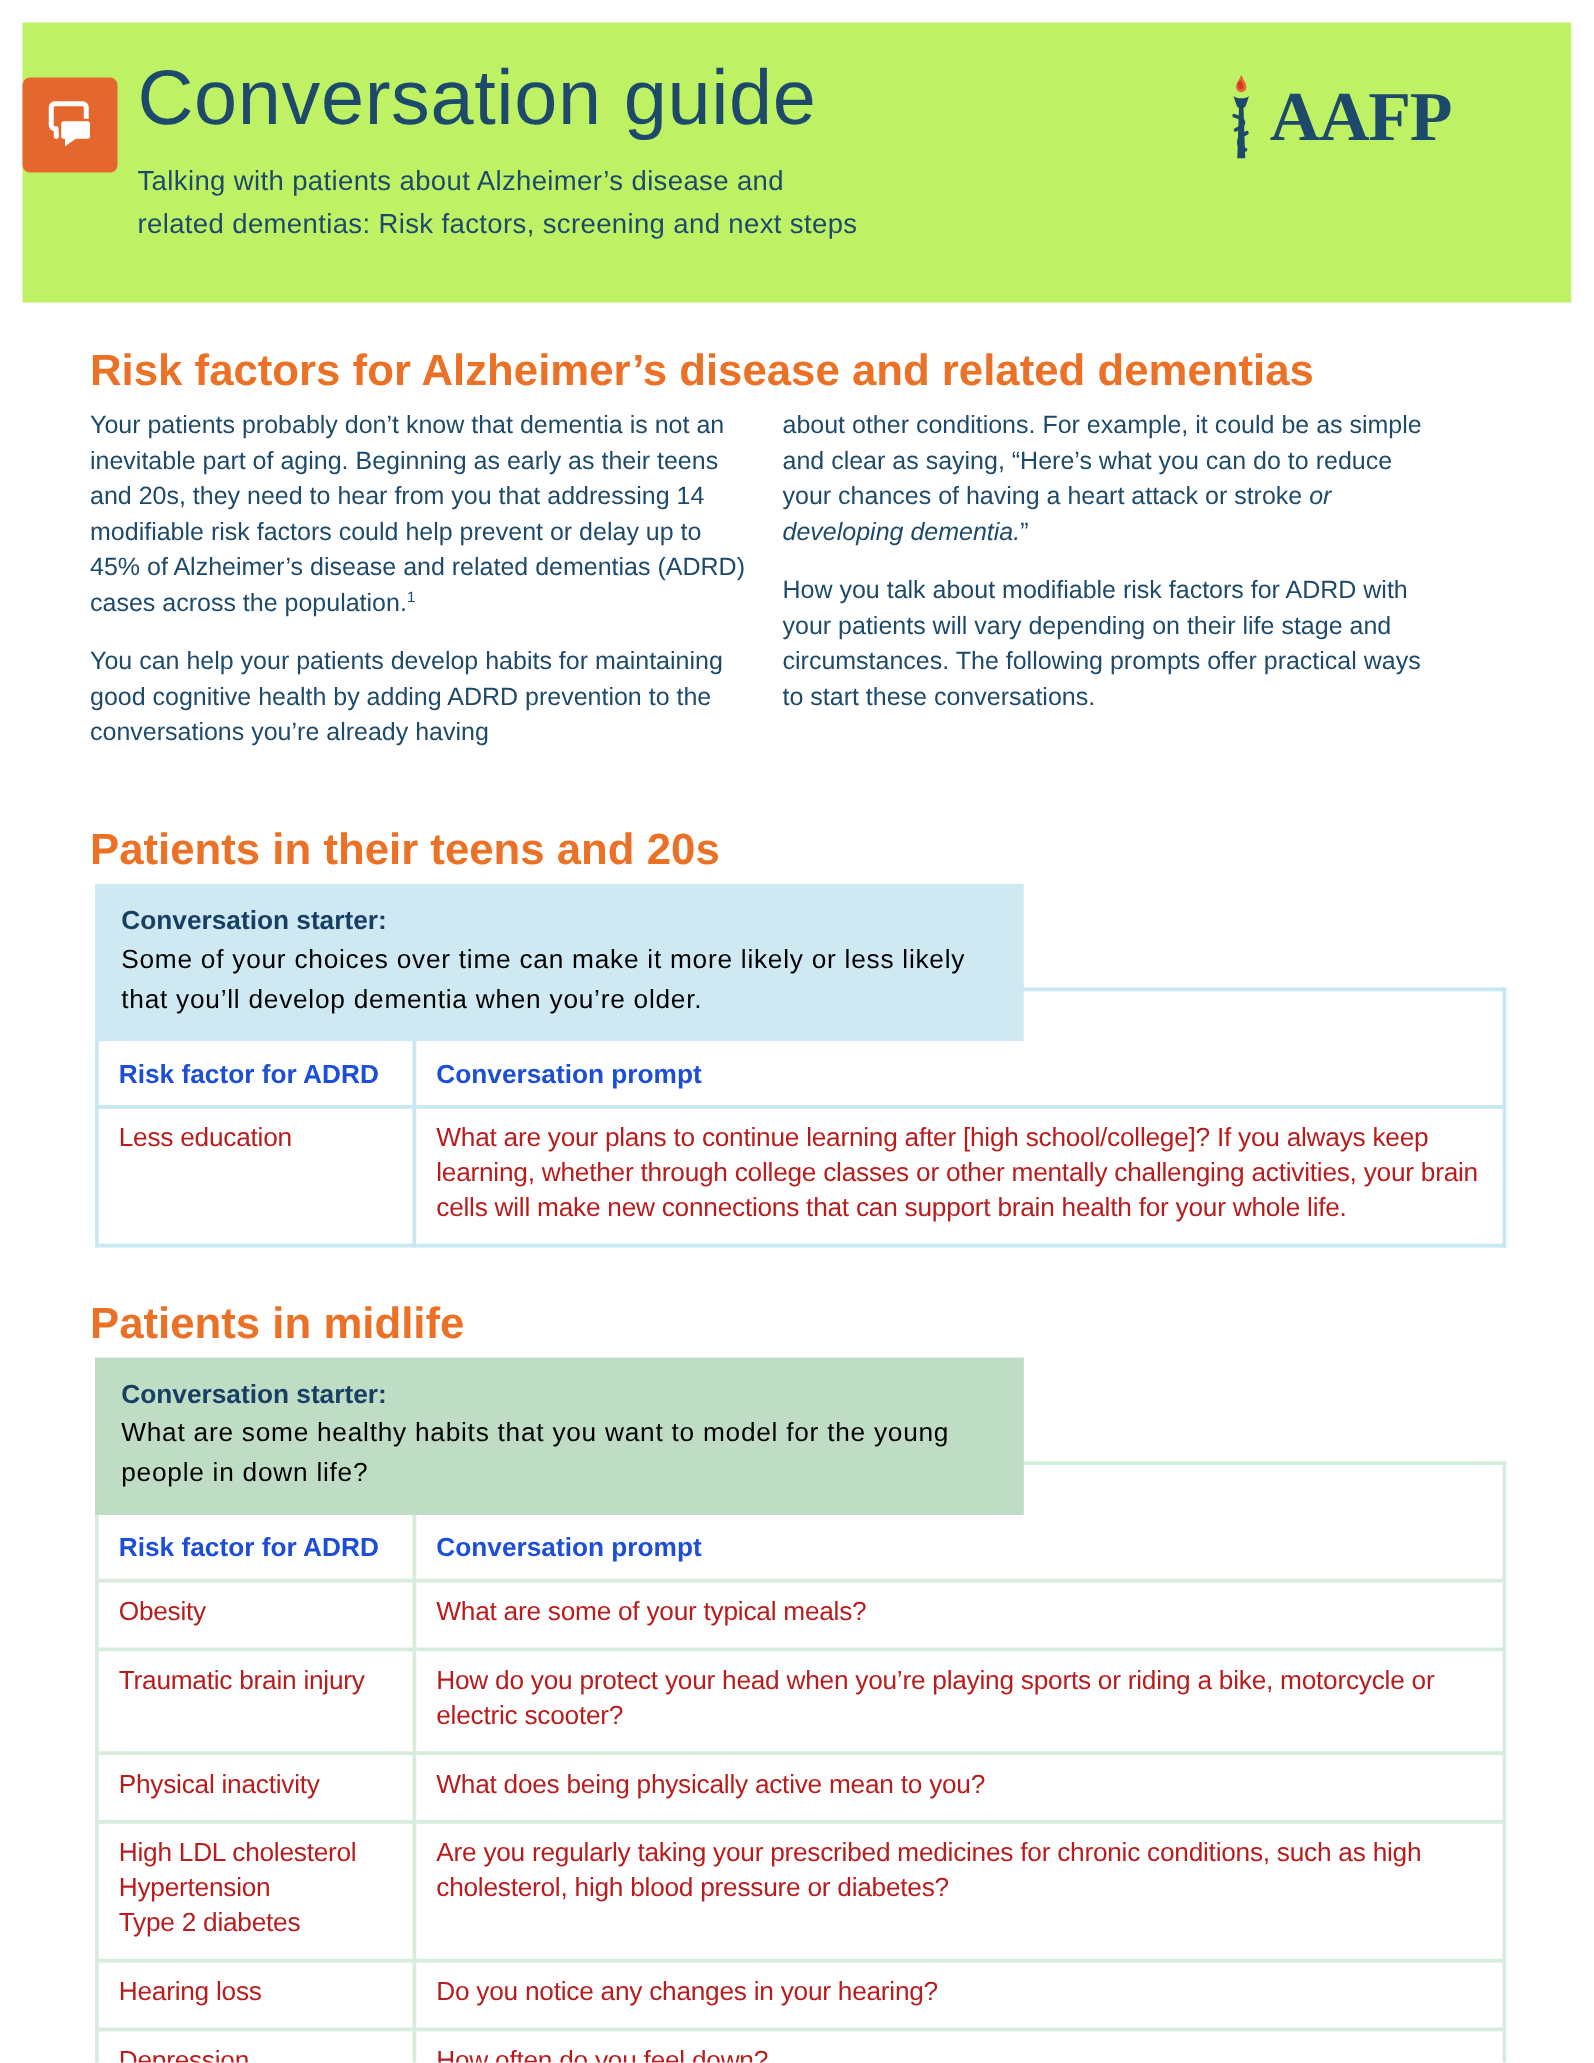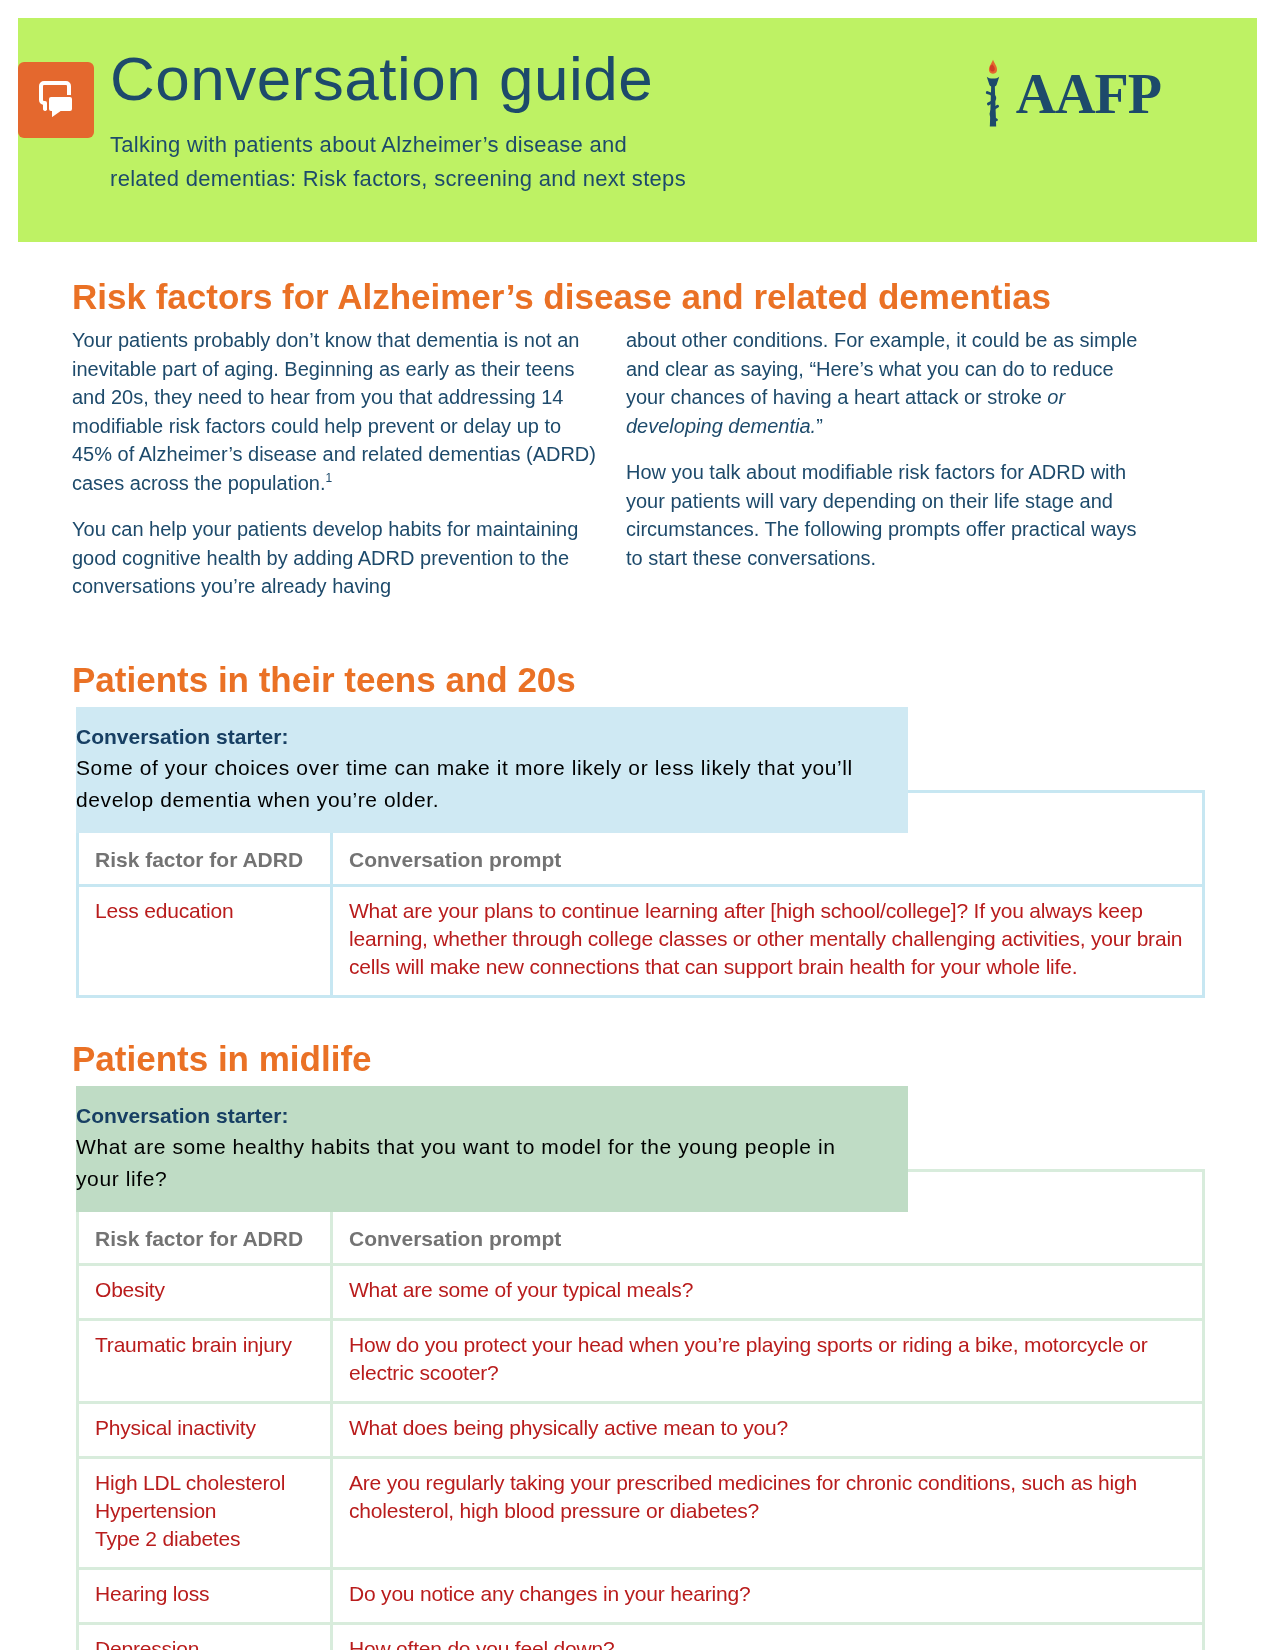--- a/index.html
+++ b/index.html
@@ -32,34 +32,34 @@
   }
   .intro-heading{margin-top:40px;margin-bottom:14px;}
   .intro-columns{display:flex;}
   .col-left{width:528px;margin-right:26px;}
   .col-right{width:522px;}
   .body-par{font-size:20px;line-height:28.5px;margin:0 0 18px 0;}
   .body-par sup{font-size:12px;vertical-align:super;line-height:0;}
   .em-seg{font-style:italic;}
   .group-heading{margin-top:46px;margin-bottom:12px;}
   .starter-box{
-    position:relative;z-index:2;margin-left:4px;width:832px;box-sizing:border-box;
-    padding:15px 16px 17px 0;
+    position:relative;z-index:2;margin-left:4px;width:743px;box-sizing:border-box;
+    padding:15px 16px 17px 21px;
   }
   .starter-box.blue{background:#cfe9f3;}
   .starter-box.green{background:#bfdcc5;}
   .starter-label{font-weight:700;font-size:21px;line-height:30px;color:#173f63;}
   .starter-text{font-size:21px;line-height:32px;letter-spacing:.6px;color:#000000;max-width:800px;}
   .risk-table{
     position:relative;z-index:1;margin-left:4px;margin-top:-43px;width:1129px;
     border-collapse:collapse;table-layout:fixed;
   }
   .risk-table th,.risk-table td{vertical-align:top;text-align:left;}
   .risk-table th{
-    font-size:21px;font-weight:700;color:#737373;padding:55px 16px 12px 16px;
+    font-size:21px;font-weight:700;color:#1d4ed8;padding:55px 16px 12px 16px;
   }
   .risk-table td{
     font-size:21px;line-height:28px;letter-spacing:-0.2px;color:#b91c1c;
     padding:10px 16px 14px 16px;
   }
   .risk-table col.c1{width:254px;}
   .risk-table.blue-table,.risk-table.blue-table th,.risk-table.blue-table td{
     border:3px solid #c7e7f2;
   }
   .risk-table.green-table,.risk-table.green-table th,.risk-table.green-table td{
@@ -142,21 +142,21 @@
           </td>
           <td>What are your plans to continue learning after [high school/college]? If you always keep learning, whether through college classes or other mentally challenging activities, your brain cells will make new connections that can support brain health for your whole life.</td>
         </tr>
       </tbody>
   </table>
 
   <h2 class="section-heading group-heading">Patients in midlife</h2>
 
   <div class="starter-box green">
     <div class="starter-label">Conversation starter:</div>
-    <div class="starter-text">What are some healthy habits that you want to model for the young people in your life?</div>
+    <div class="starter-text">What are some healthy habits that you want to model for the young people in down life?</div>
   </div>
 
   <table class="risk-table green-table">
     <colgroup>
         <col class="c1">
         <col>
       </colgroup>
     <thead>
       <tr>
         <th>Risk factor for ADRD</th>

